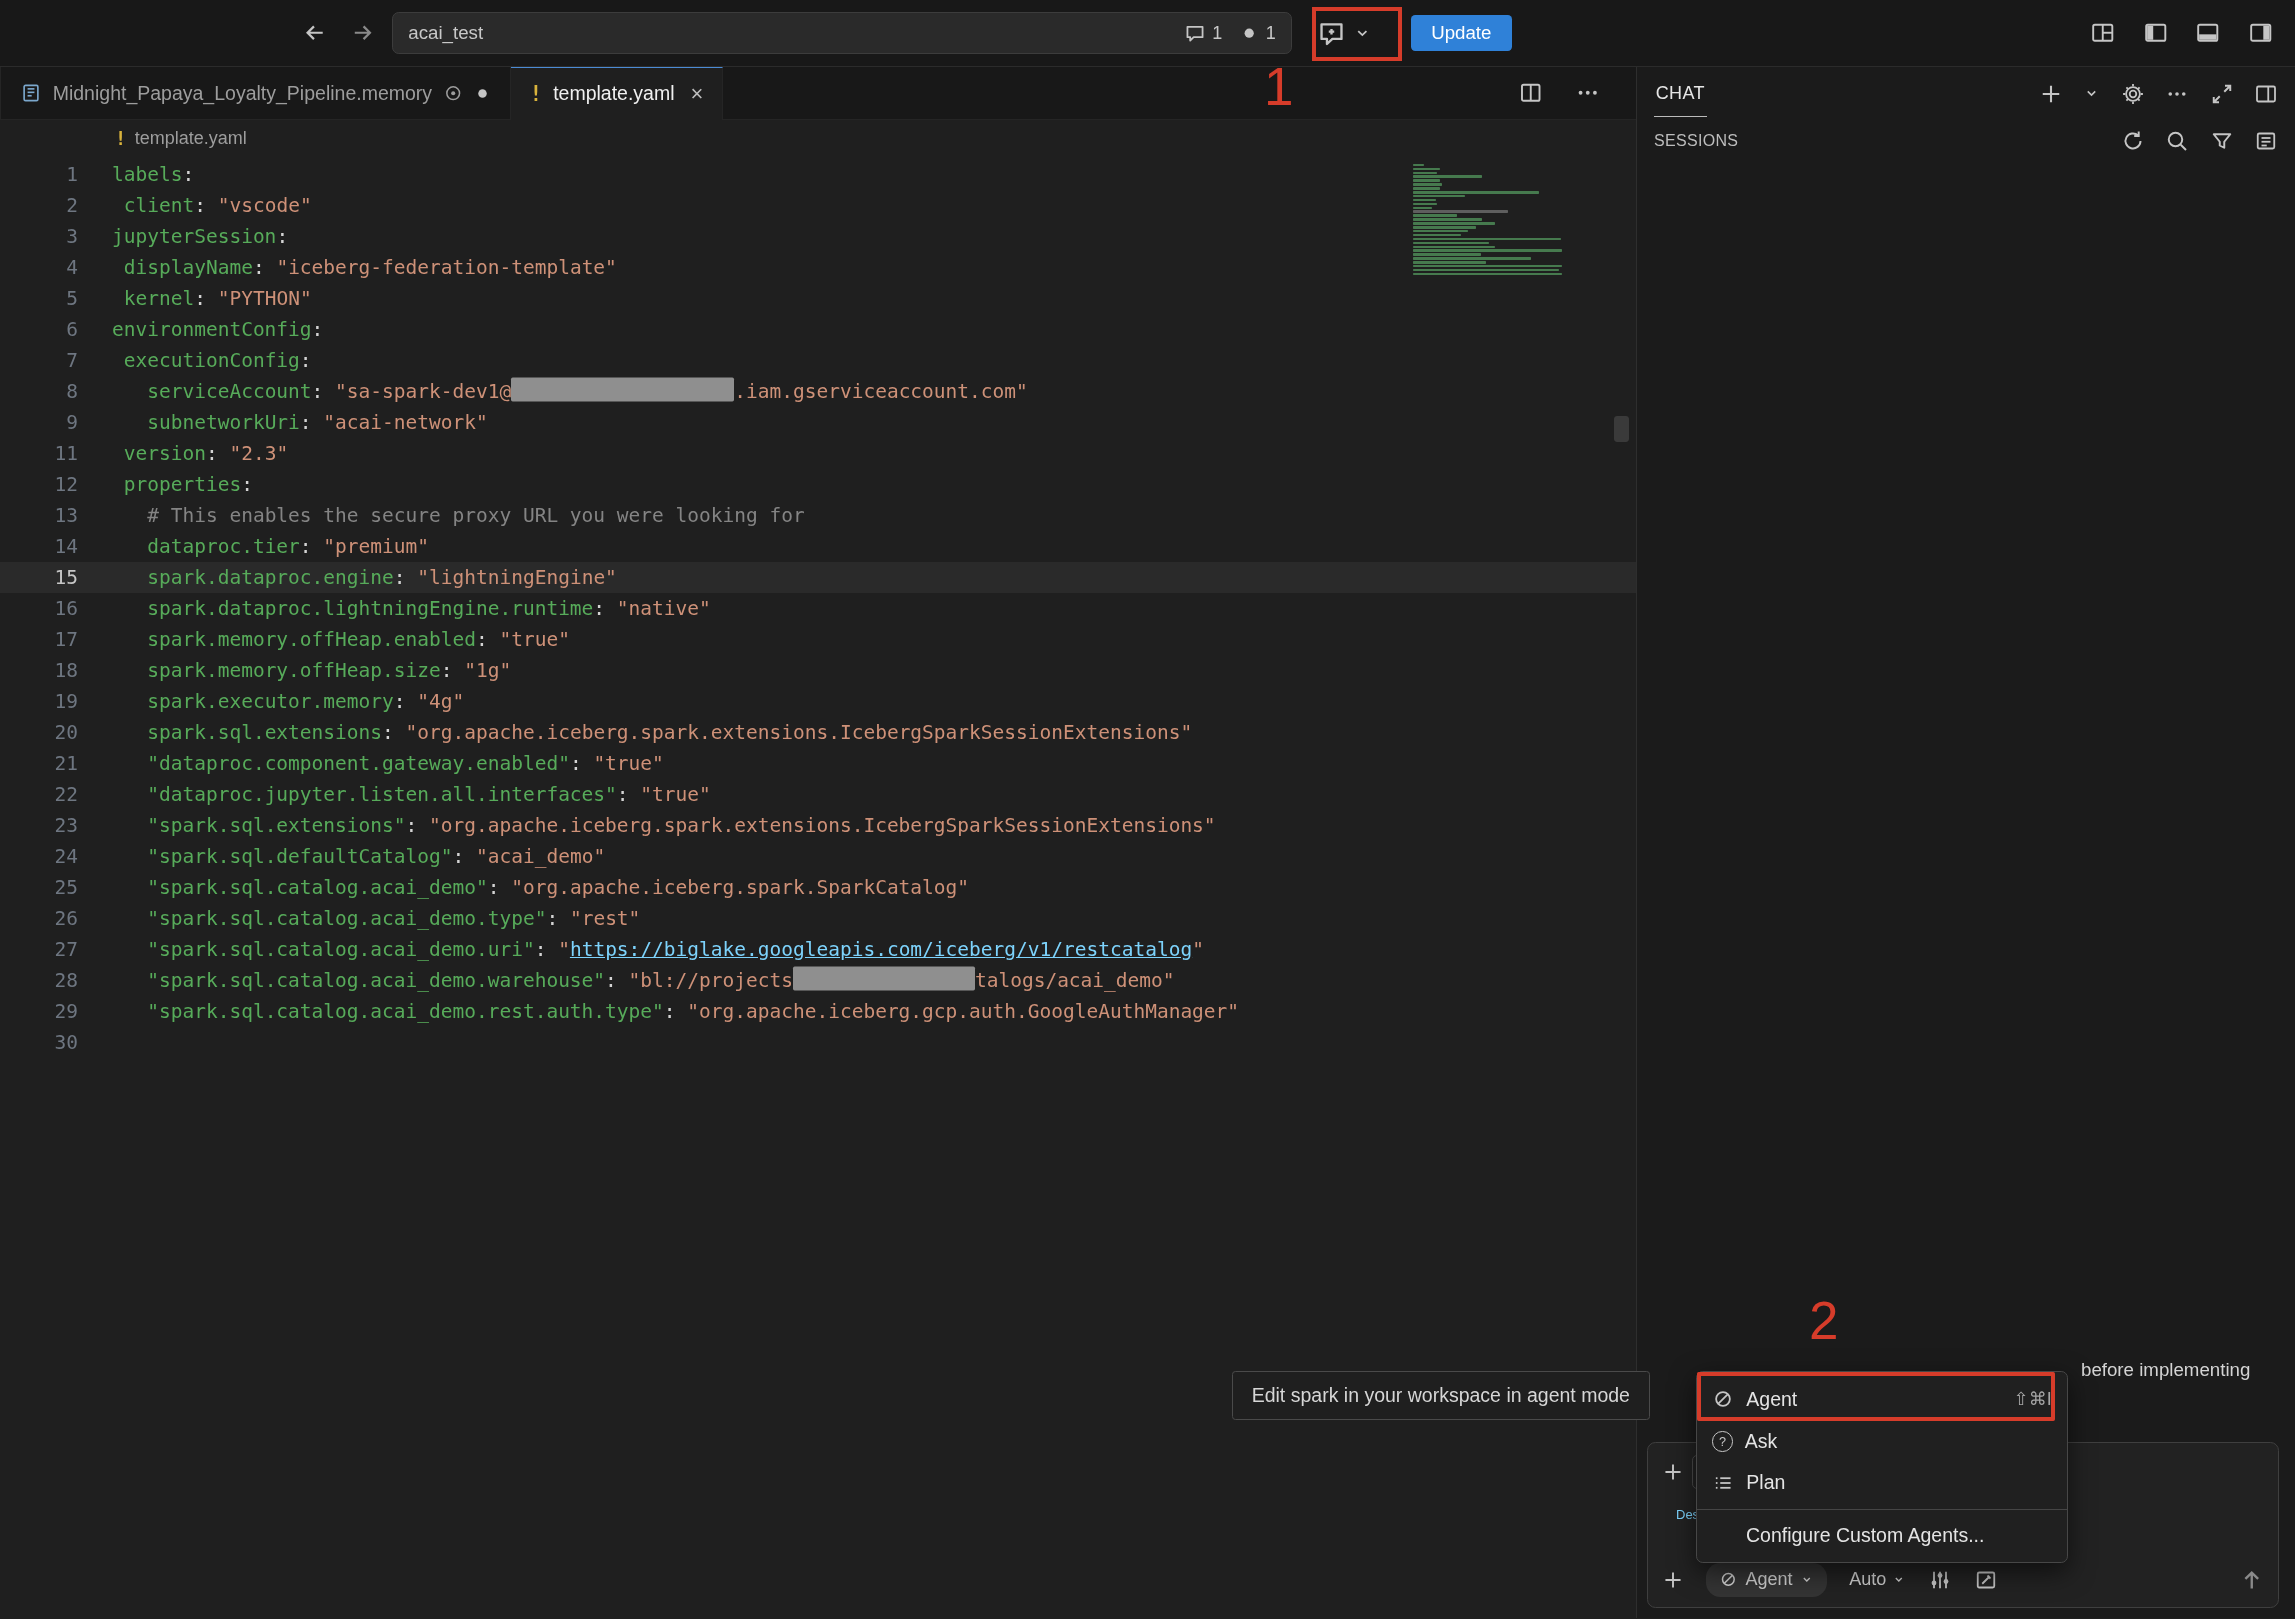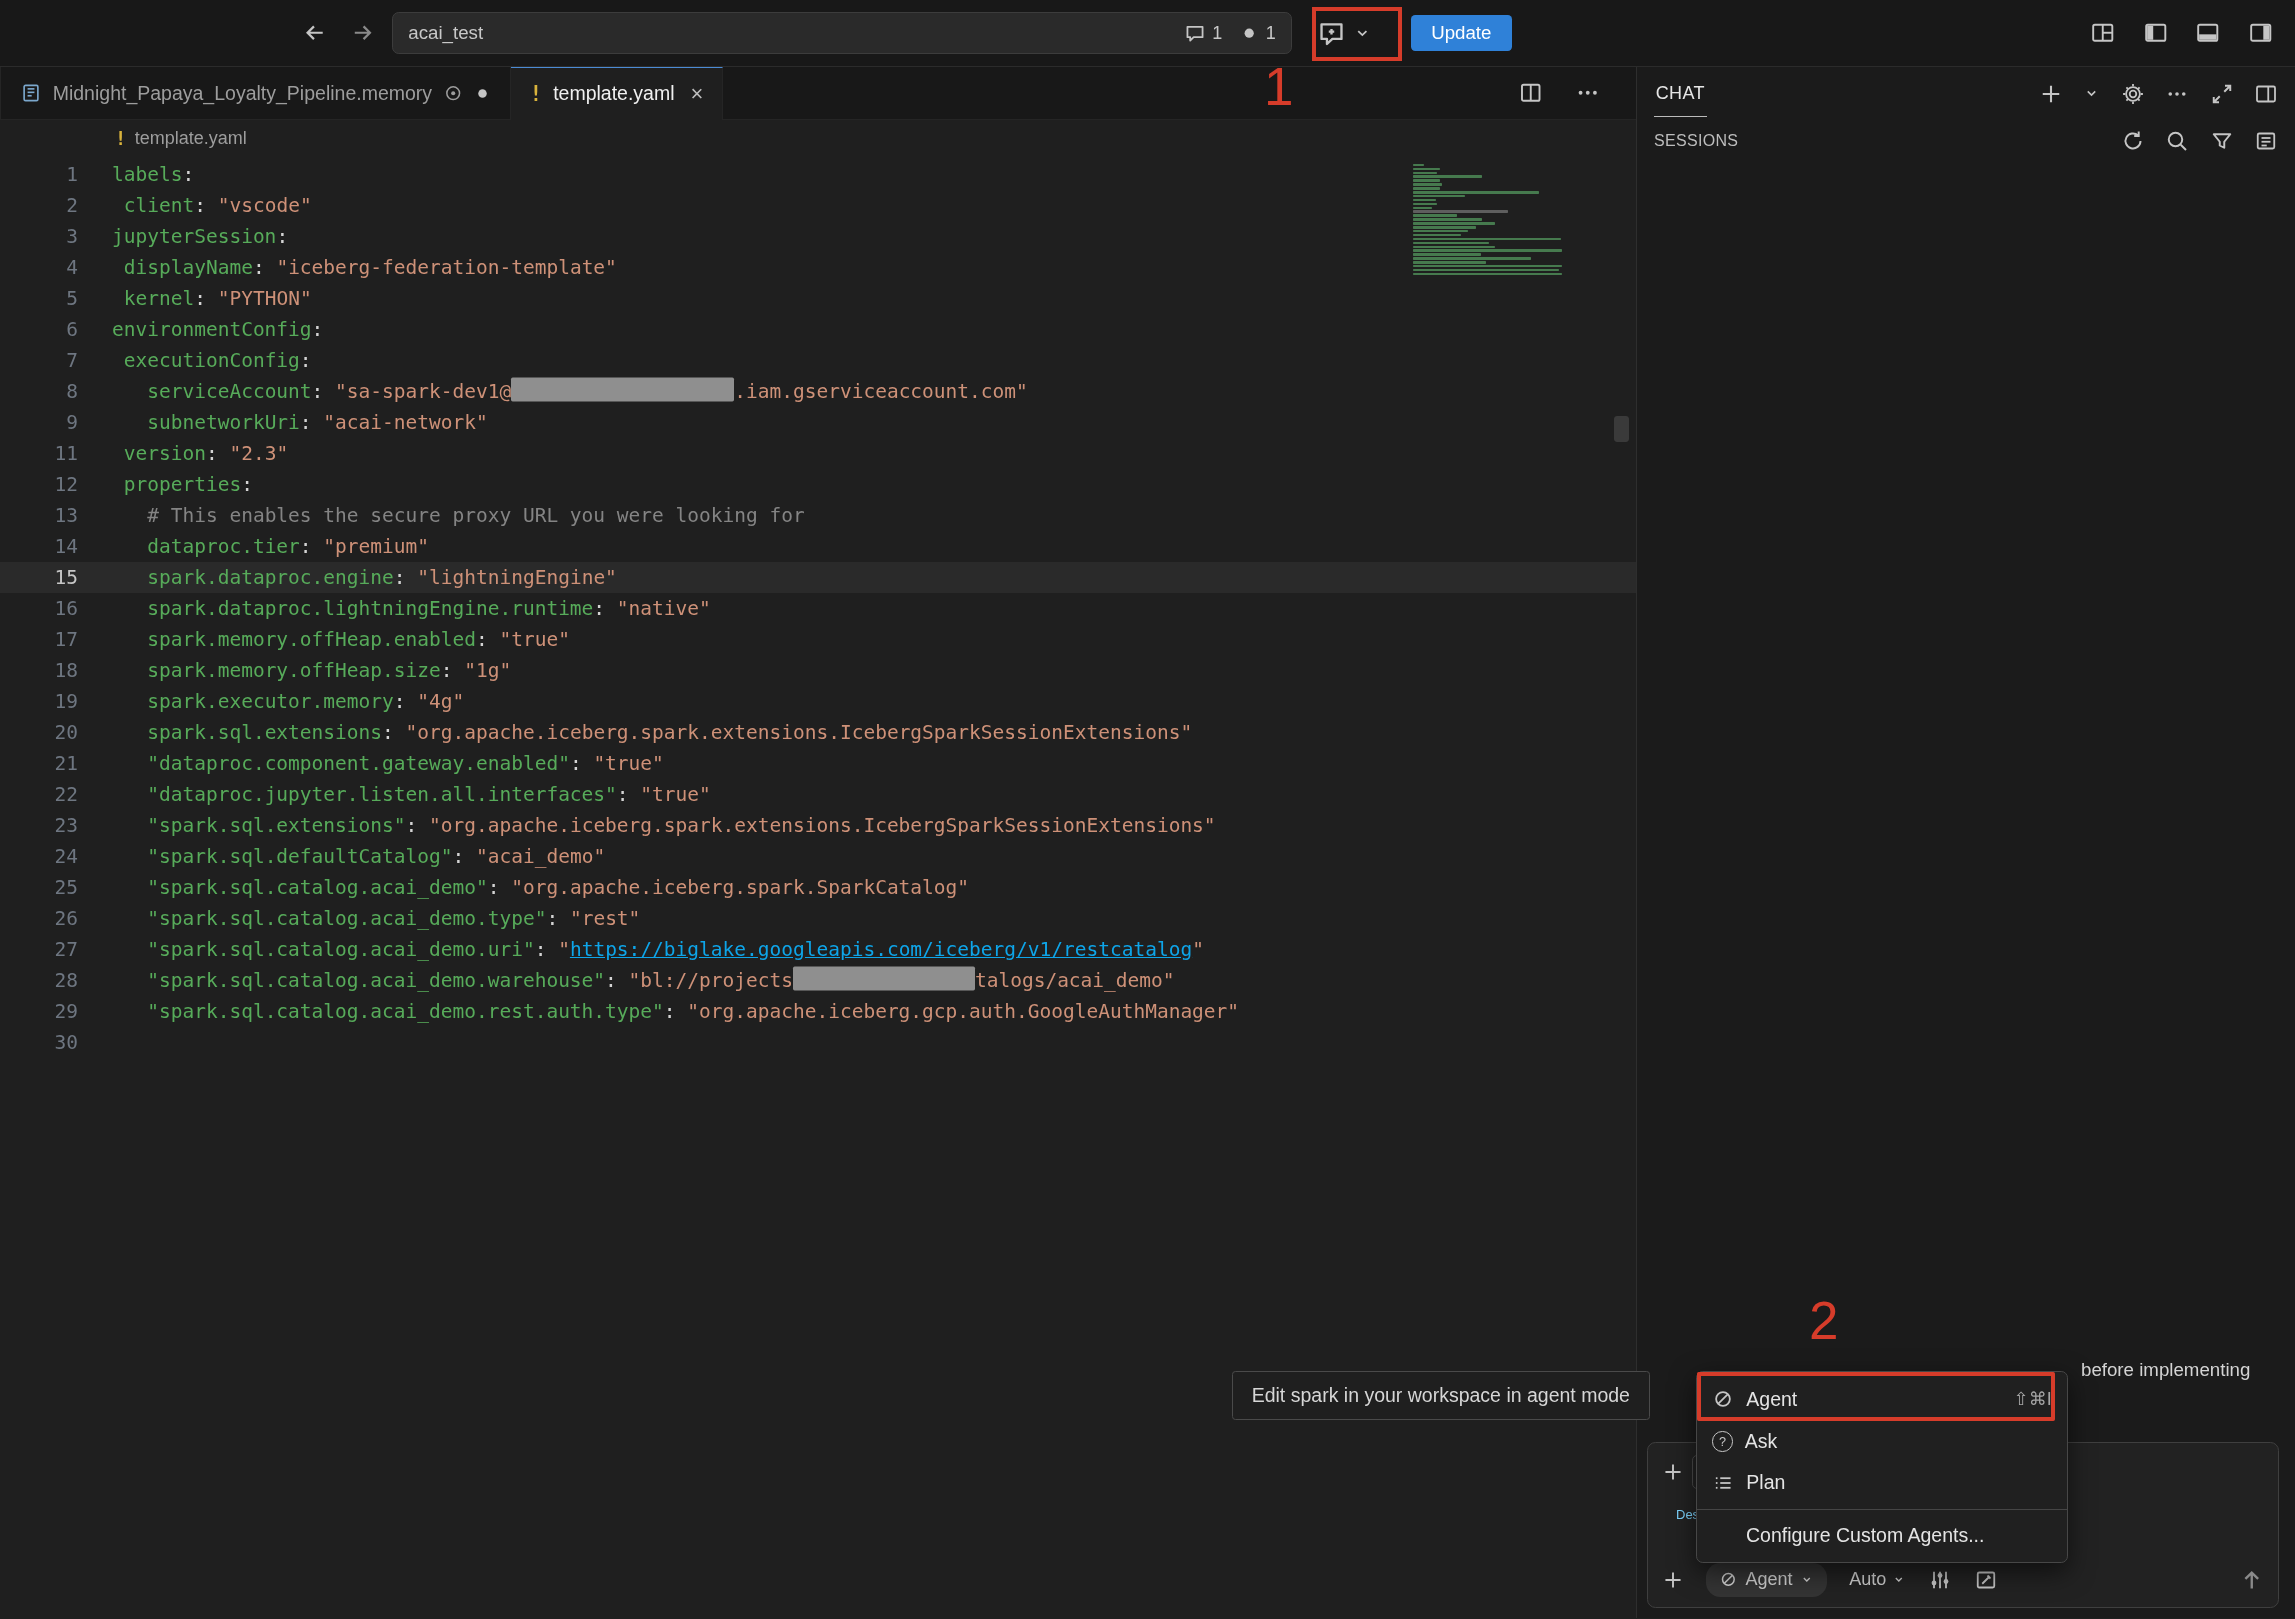--- a/index.html
+++ b/index.html
@@ -42,21 +42,21 @@
   .code-lines { padding-top:1.7px; }
   .code-line { display:flex; white-space:pre; }
   .code-line.current { background:#2a2a2a; }
   .code-line.current .ln { color:#c6c6c6; }
   .ln { width:78px; flex:none; text-align:right; color:#6e7681; user-select:none; }
   .lc { margin-left:34px; }
   .tk-k { color:#57AB5A; }
   .tk-s { color:#CE9178; }
   .tk-c { color:#848484; }
   .tk-p, .tk-t { color:#d4d4d4; }
-  .tk-ln { color:#0ea5e9; text-decoration:underline; }
+  .tk-ln { color:#7dd3fc; text-decoration:underline; }
   .tk-r { display:inline-block; background:#8F8F8F; height:24.6px; border-radius:1.7px; vertical-align:middle; transform:translateY(-2.5px); }
 
   .minimap { position:absolute; top:6.8px; right:70px; width:153px; }
   .mm-bar { height:2.5px; margin-bottom:1.4px; background:#4e8b57; opacity:.85; border-radius:0.8px; }
   .mm-bar.mc { background:#6a6a6a; }
   .vscroll { position:absolute; right:6.8px; top:259px; width:15.3px; height:25.5px; background:#4a4a4a; opacity:.65; border-radius:3.4px; }
 
   
   .chat { flex:1; position:relative; background:#1b1b1b; border-left:0.8px solid #2e2e2e; display:flex; flex-direction:column; }
   .chat-header { height:53px; display:flex; align-items:center; padding:0 17px; }

